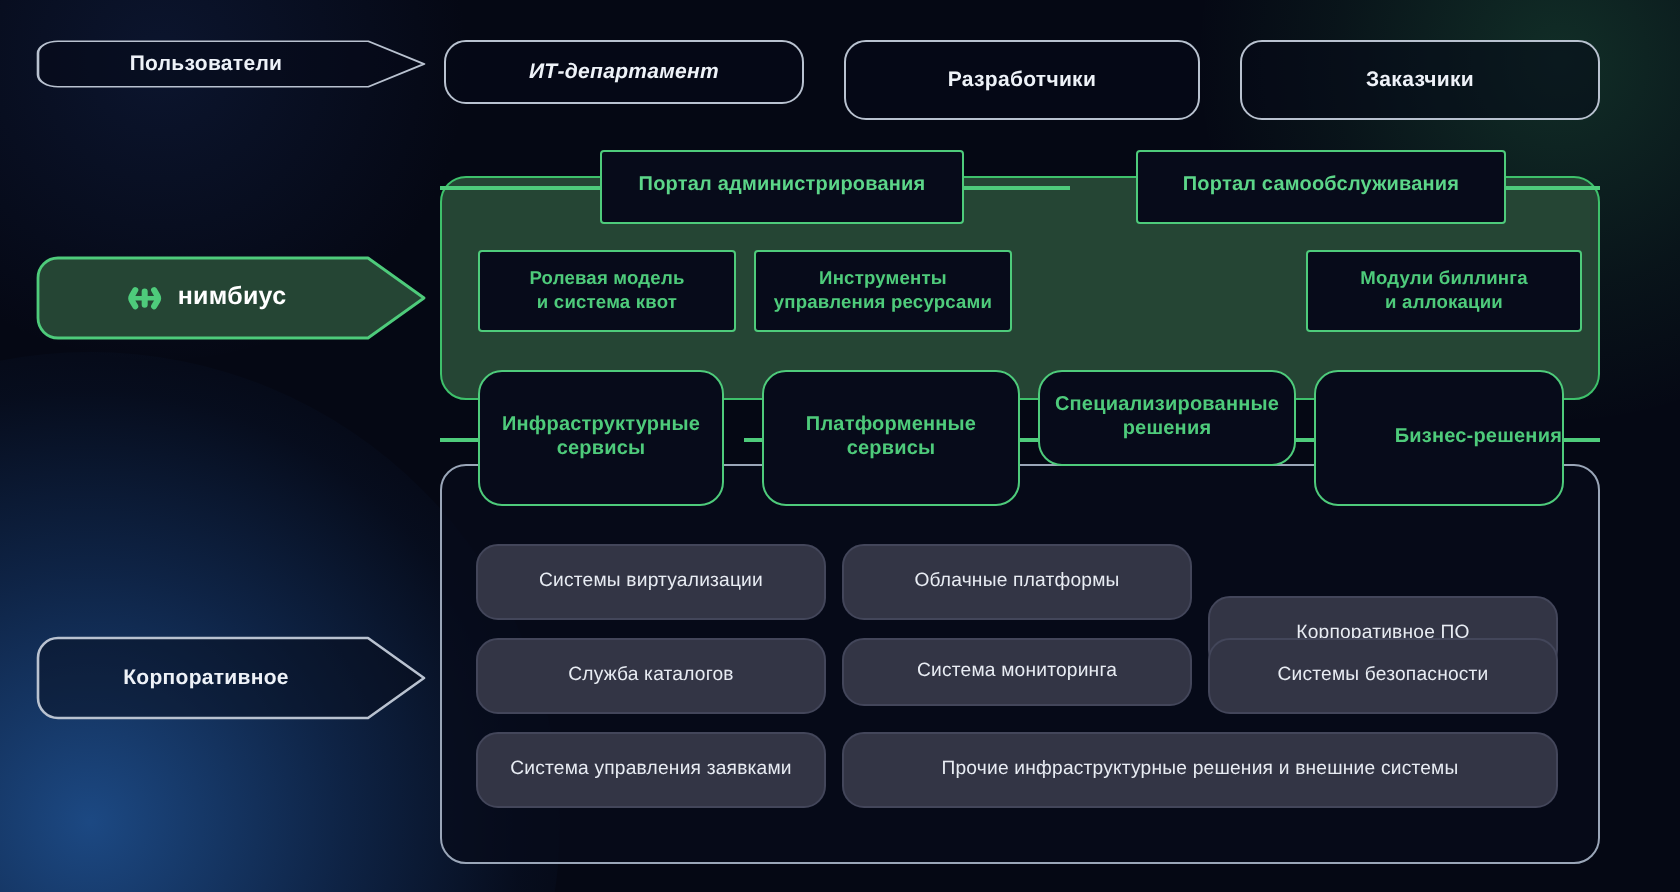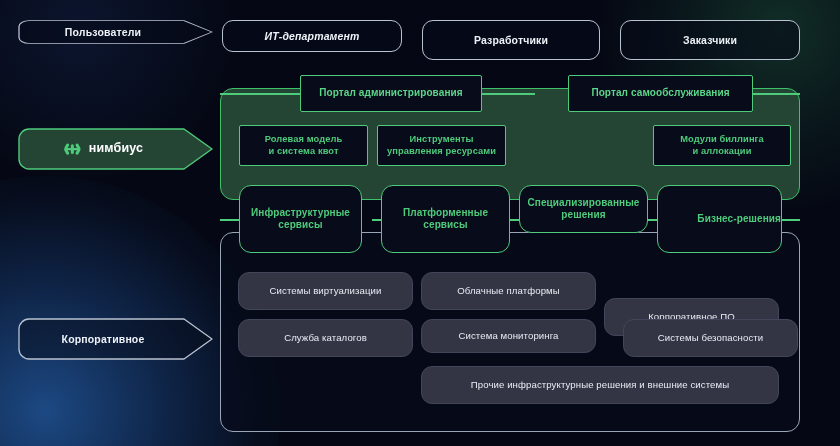--- a/index.html
+++ b/index.html
@@ -294,21 +294,24 @@
   <div class="gray-card" style="left:604px; top:272px; width:175px; height:38px;margin-top:26px;">
     <span class="label-text">Корпоративное ПО</span>
   </div>
 
   <div class="gray-card" style="left:238px; top:319px; width:175px; height:38px;">
     <span class="label-text">Служба каталогов</span>
   </div>
   <div class="gray-card" style="left:421px; top:319px; width:175px; height:34px;">
     <span class="label-text">Система мониторинга</span>
   </div>
-  <div class="gray-card" style="left:604px; top:319px; width:175px; height:38px;margin-left:19px;">
+  <div class="gray-card" style="left:604px; top:319px; width:175px; height:38px;">
     <span class="label-text">Системы безопасности</span>
   </div>
 
+  <div class="gray-card" style="left:238px; top:366px; width:175px; height:38px;">
+    <span class="label-text">Система управления заявками</span>
+  </div>
   <div class="gray-card" style="left:421px; top:366px; width:358px; height:38px;">
     <span class="label-text">Прочие инфраструктурные решения и внешние системы</span>
   </div>
 
 </div>
 
 </body></html>

